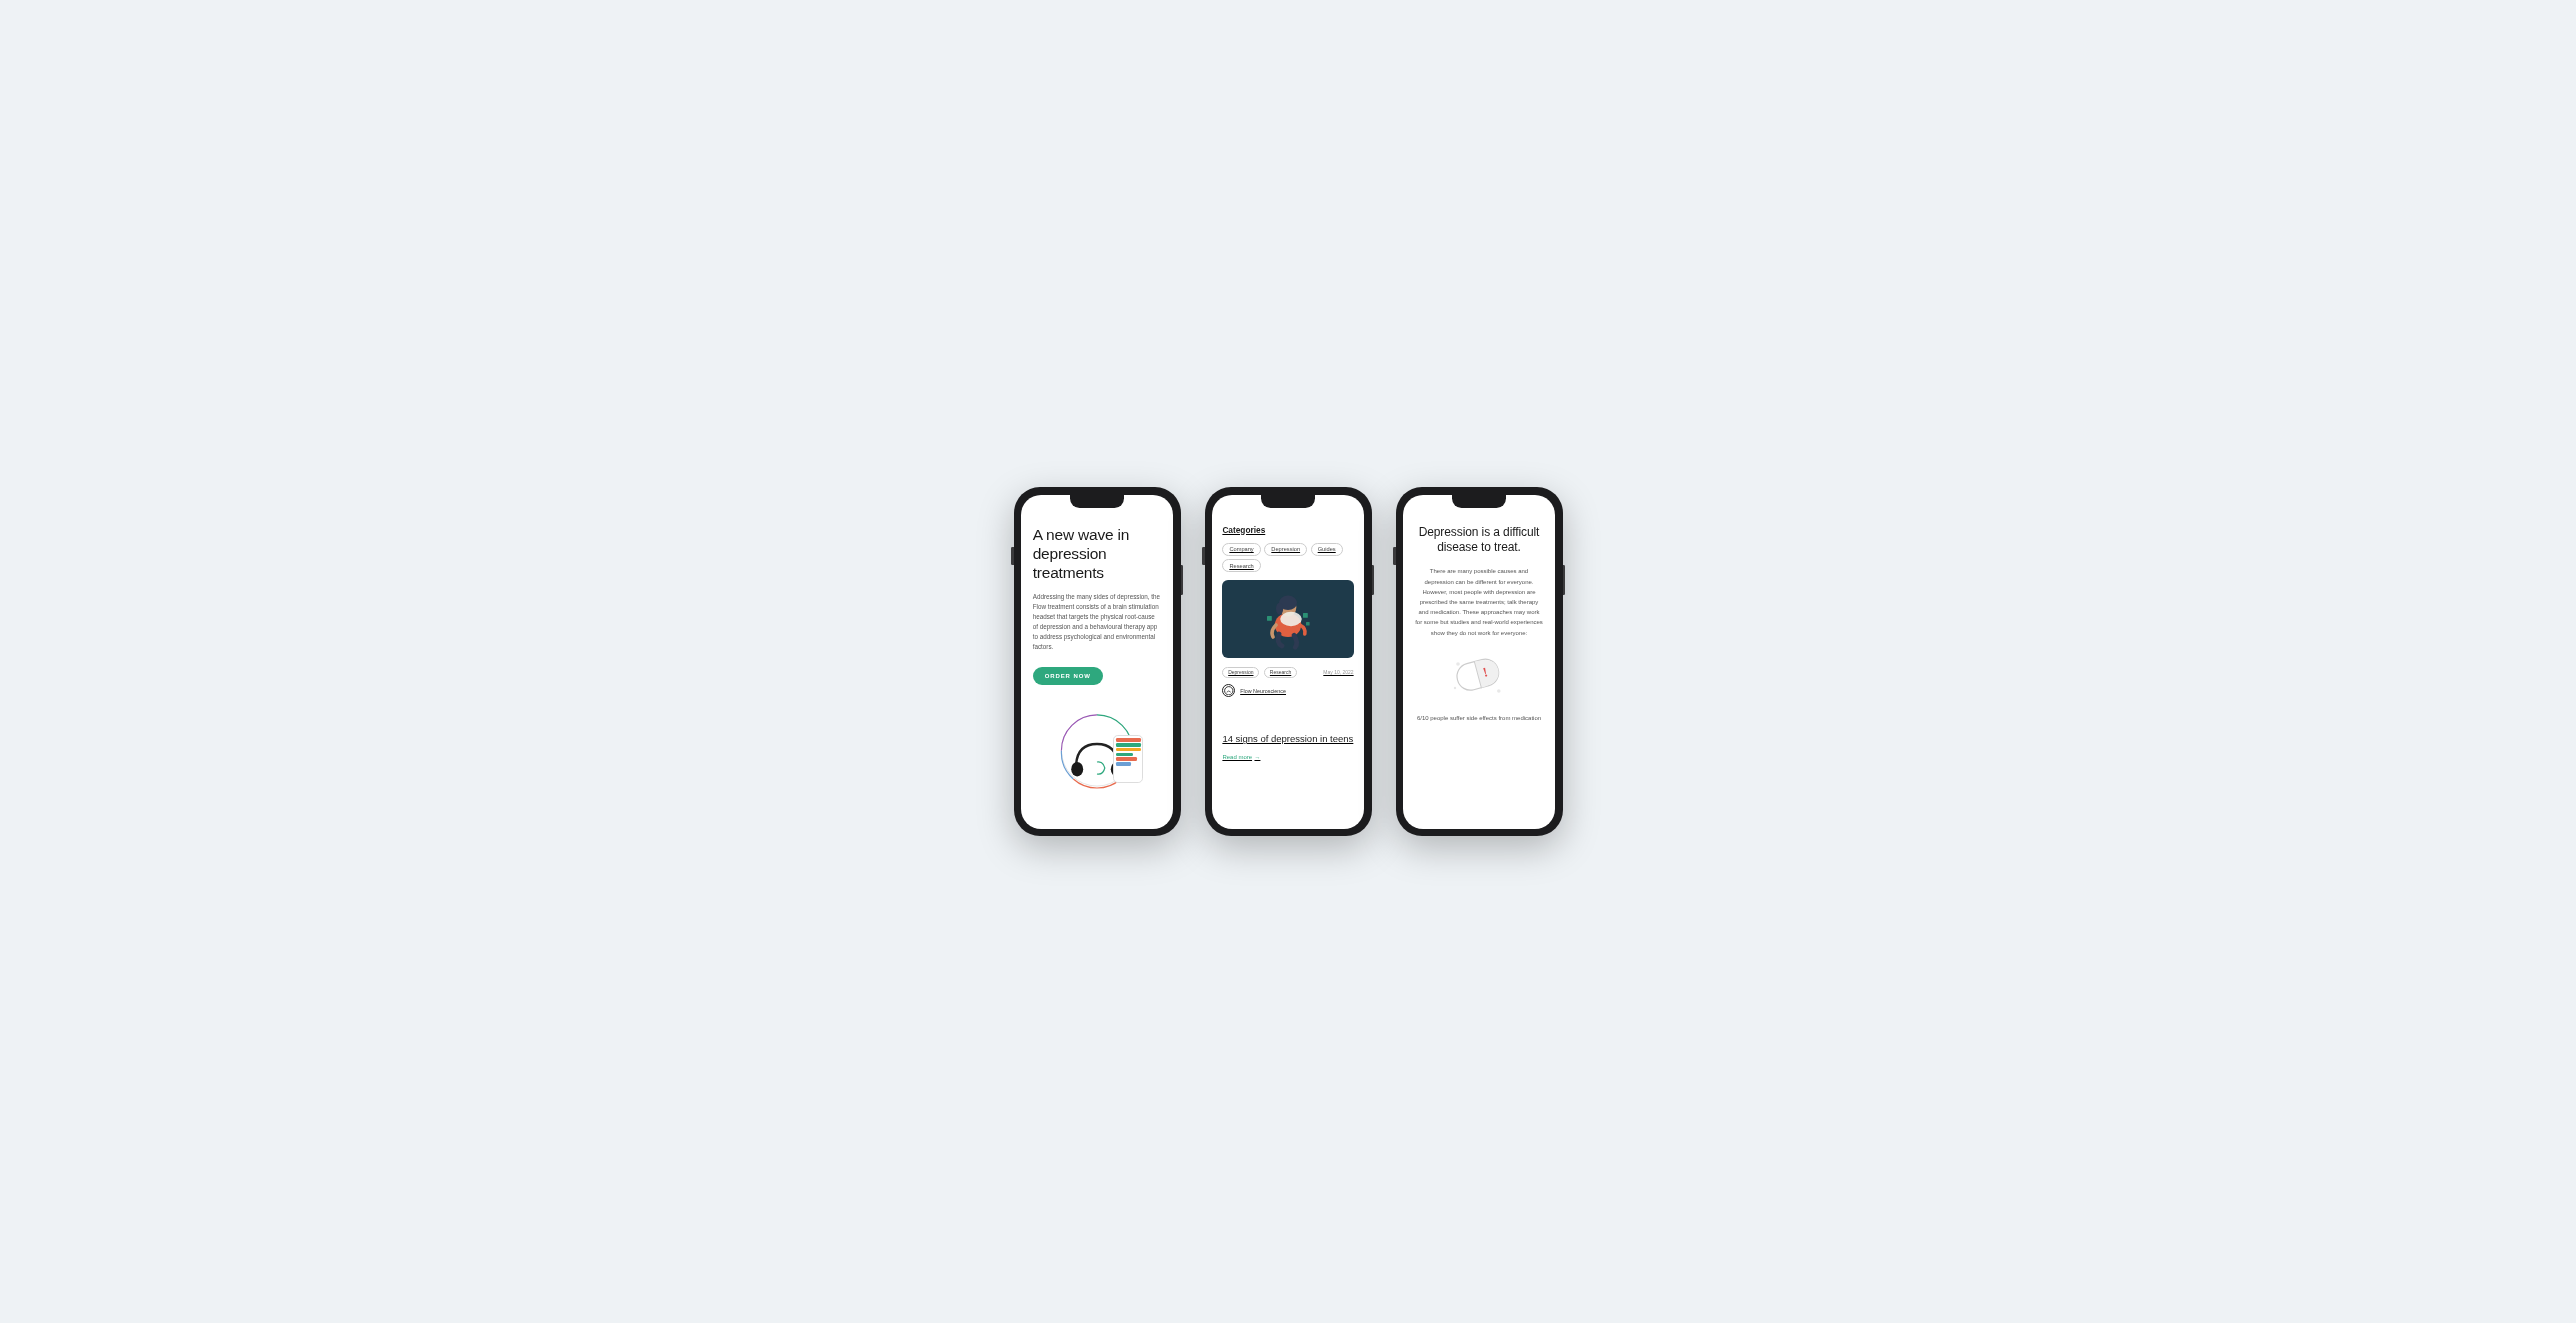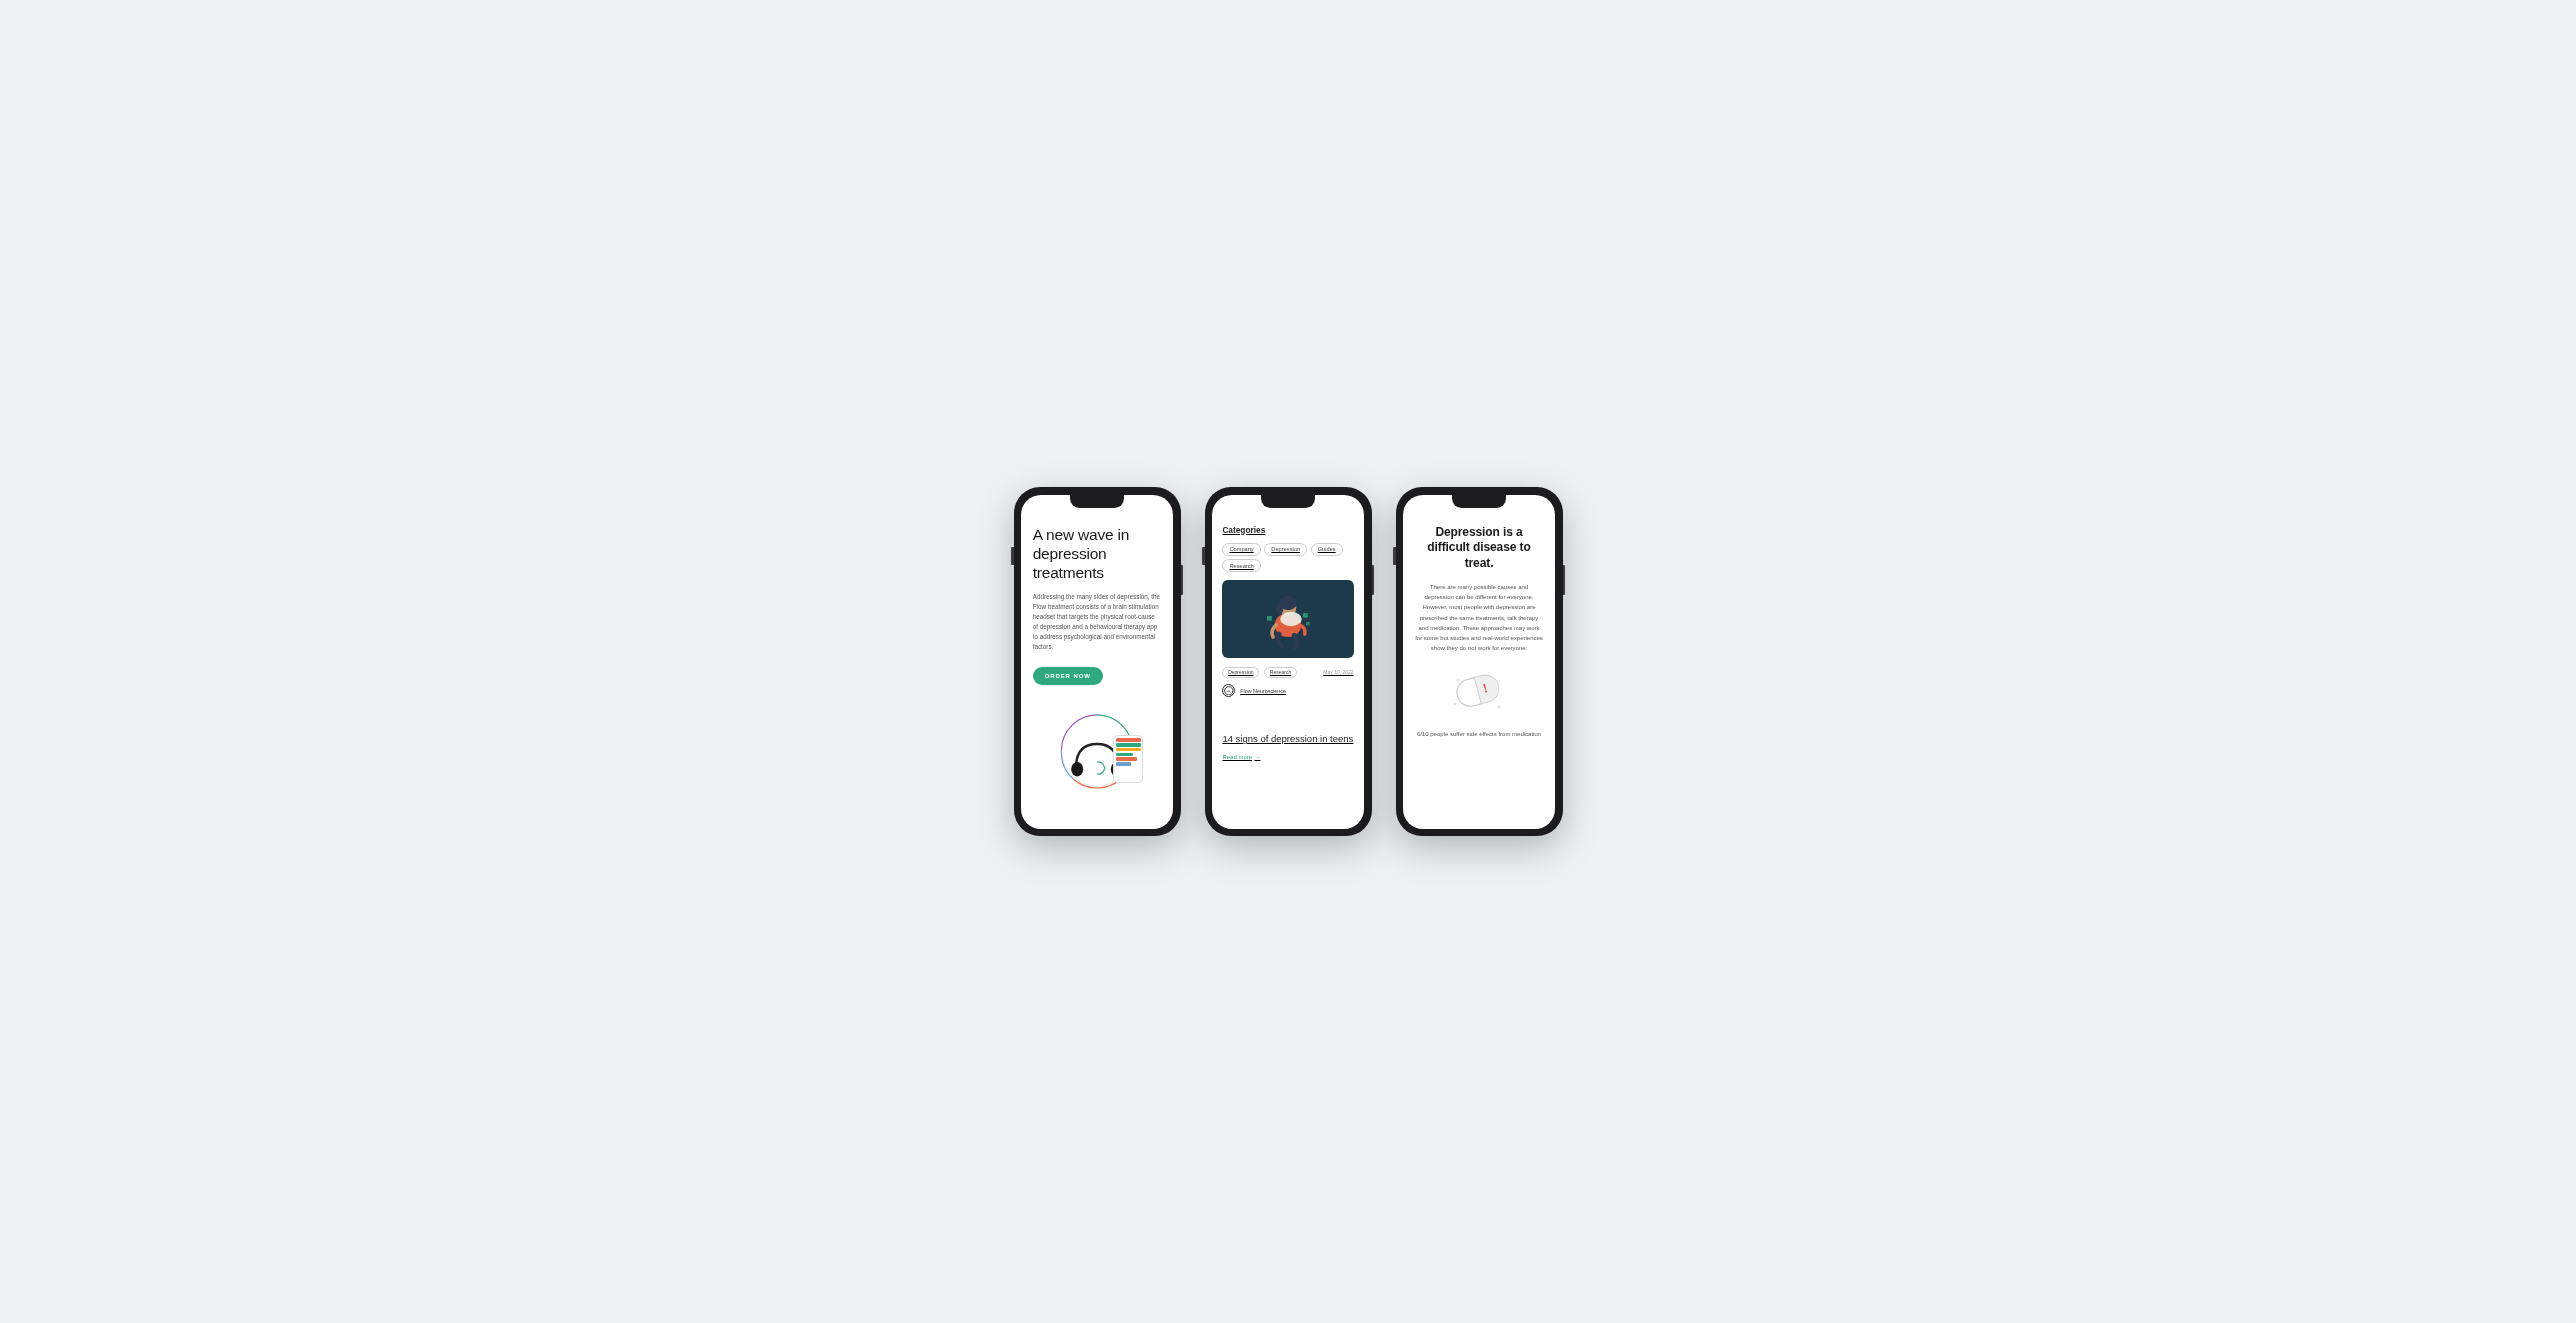--- a/index.html
+++ b/index.html
@@ -260,21 +260,21 @@
     }
 
     
     .phone3-content {
       padding: 30px 12px 12px;
       text-align: center;
     }
 
     .phone3-title {
       font-size: 12px;
-      font-weight: 700;
+      font-weight: 400;
       color: #1a1a1a;
       line-height: 1.3;
       margin-bottom: 10.7px;
       letter-spacing: -0.1px;
     }
 
     .phone3-description {
       font-size: 6px;
       color: #555;
       line-height: 1.7;

